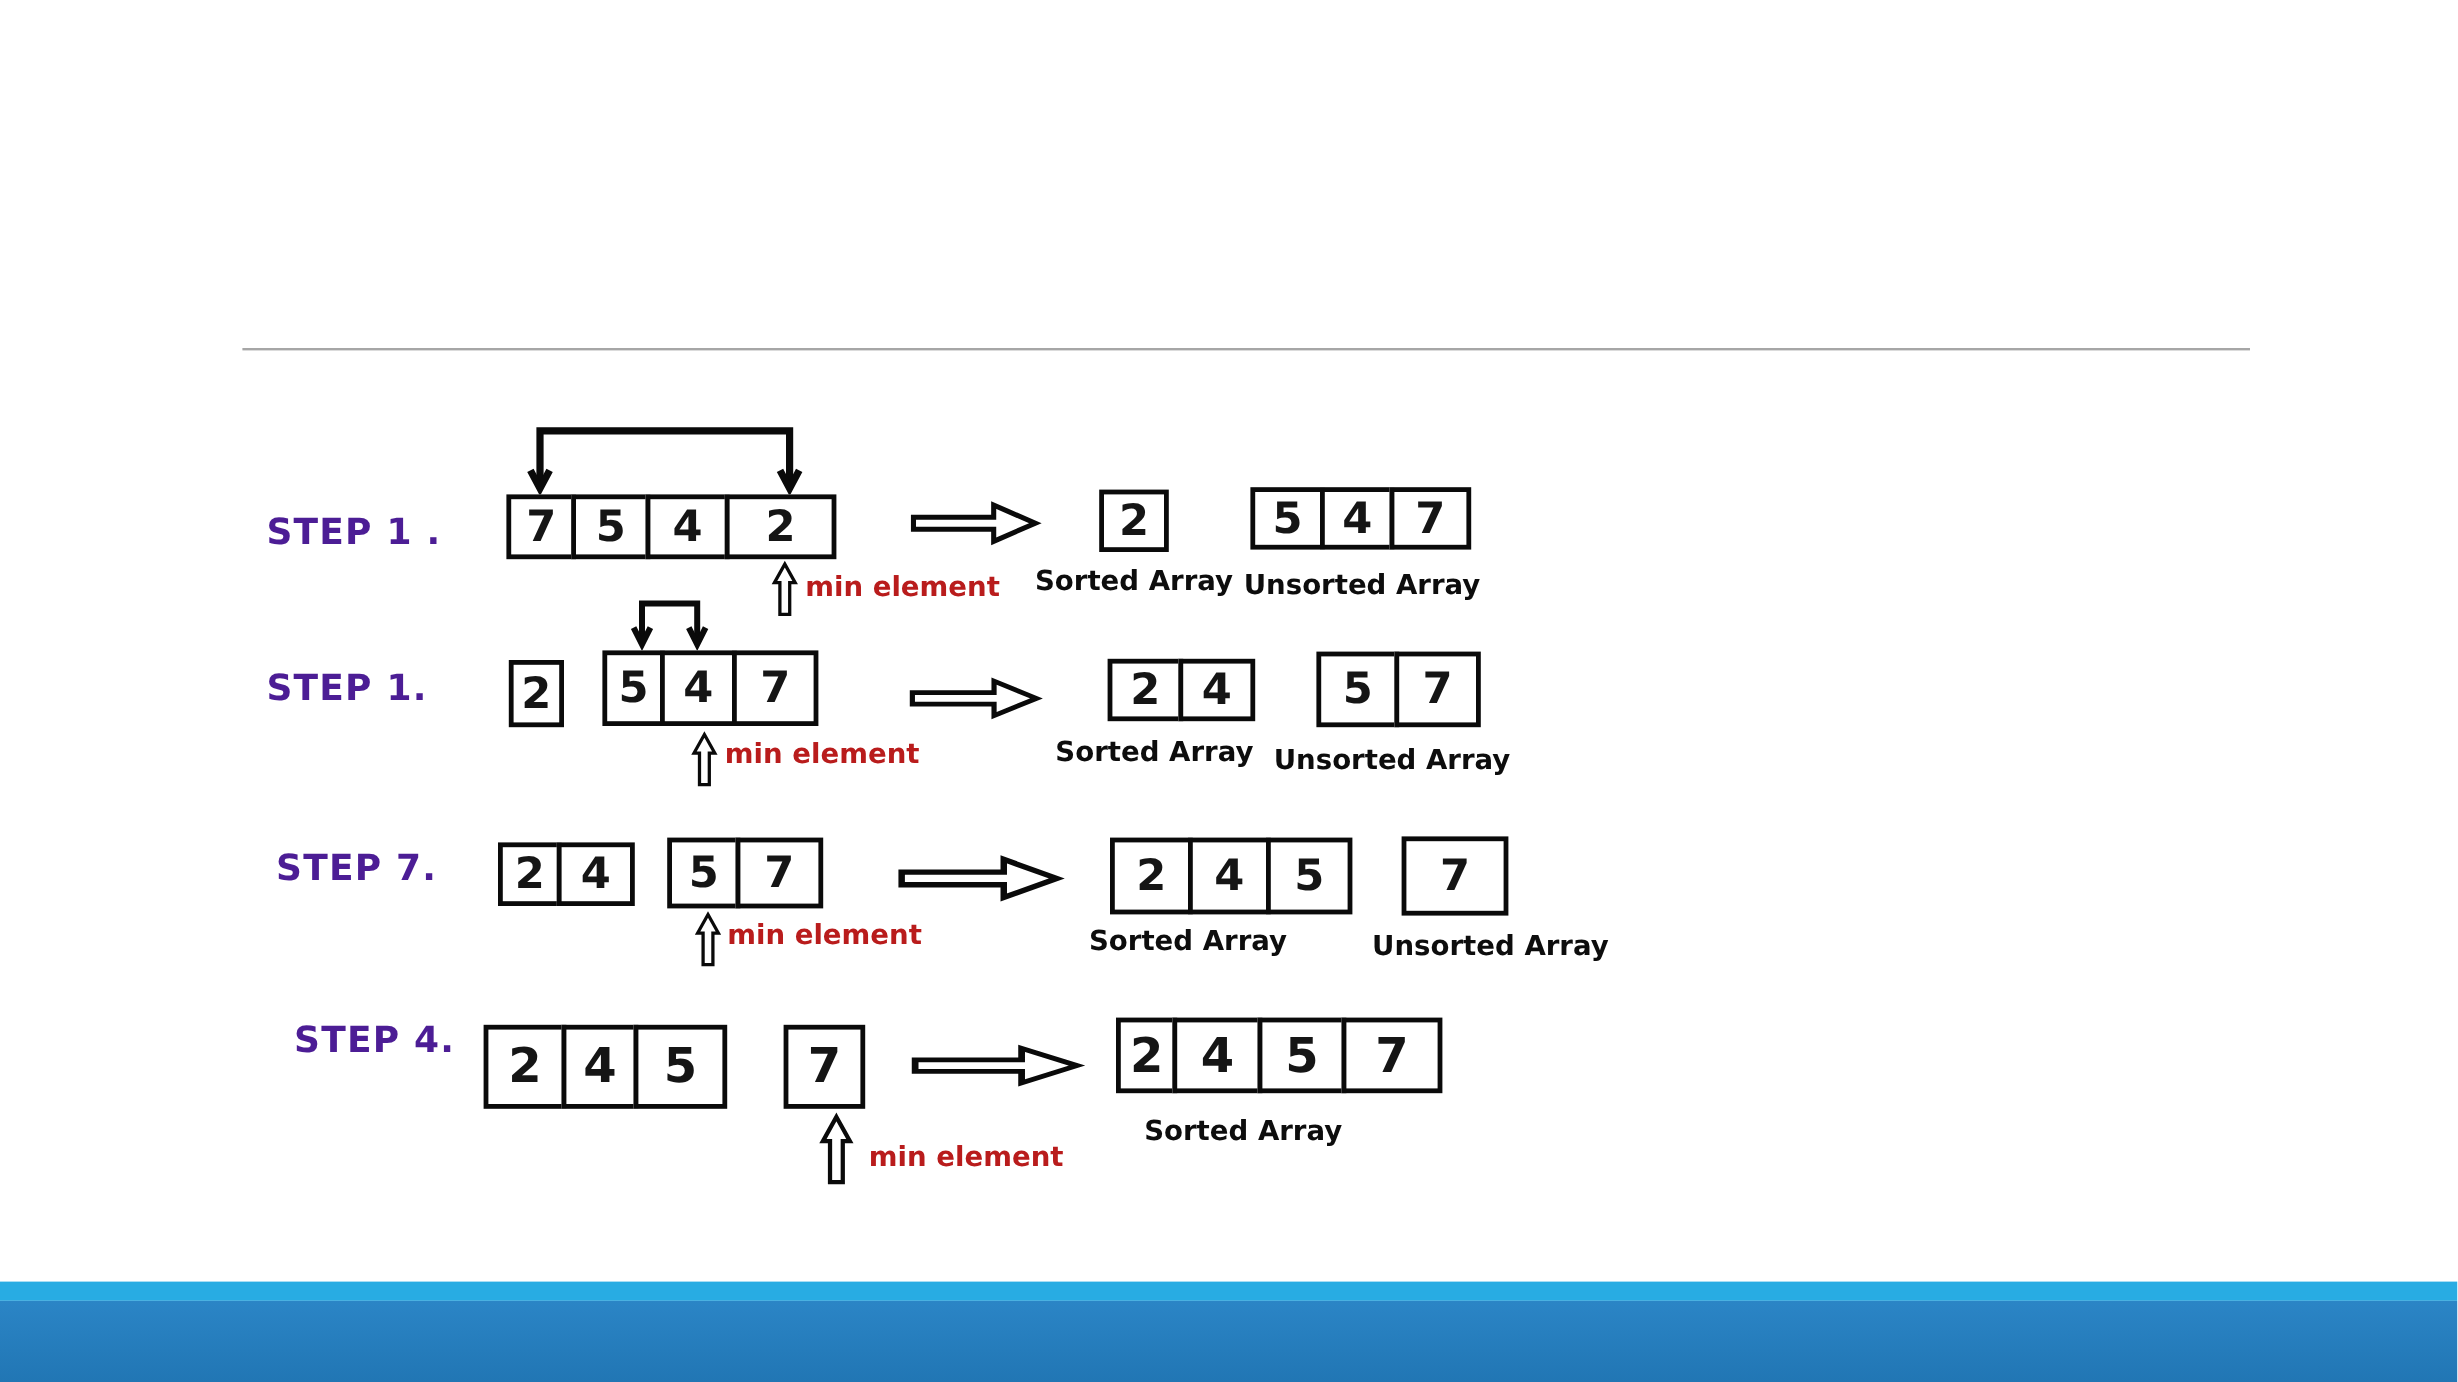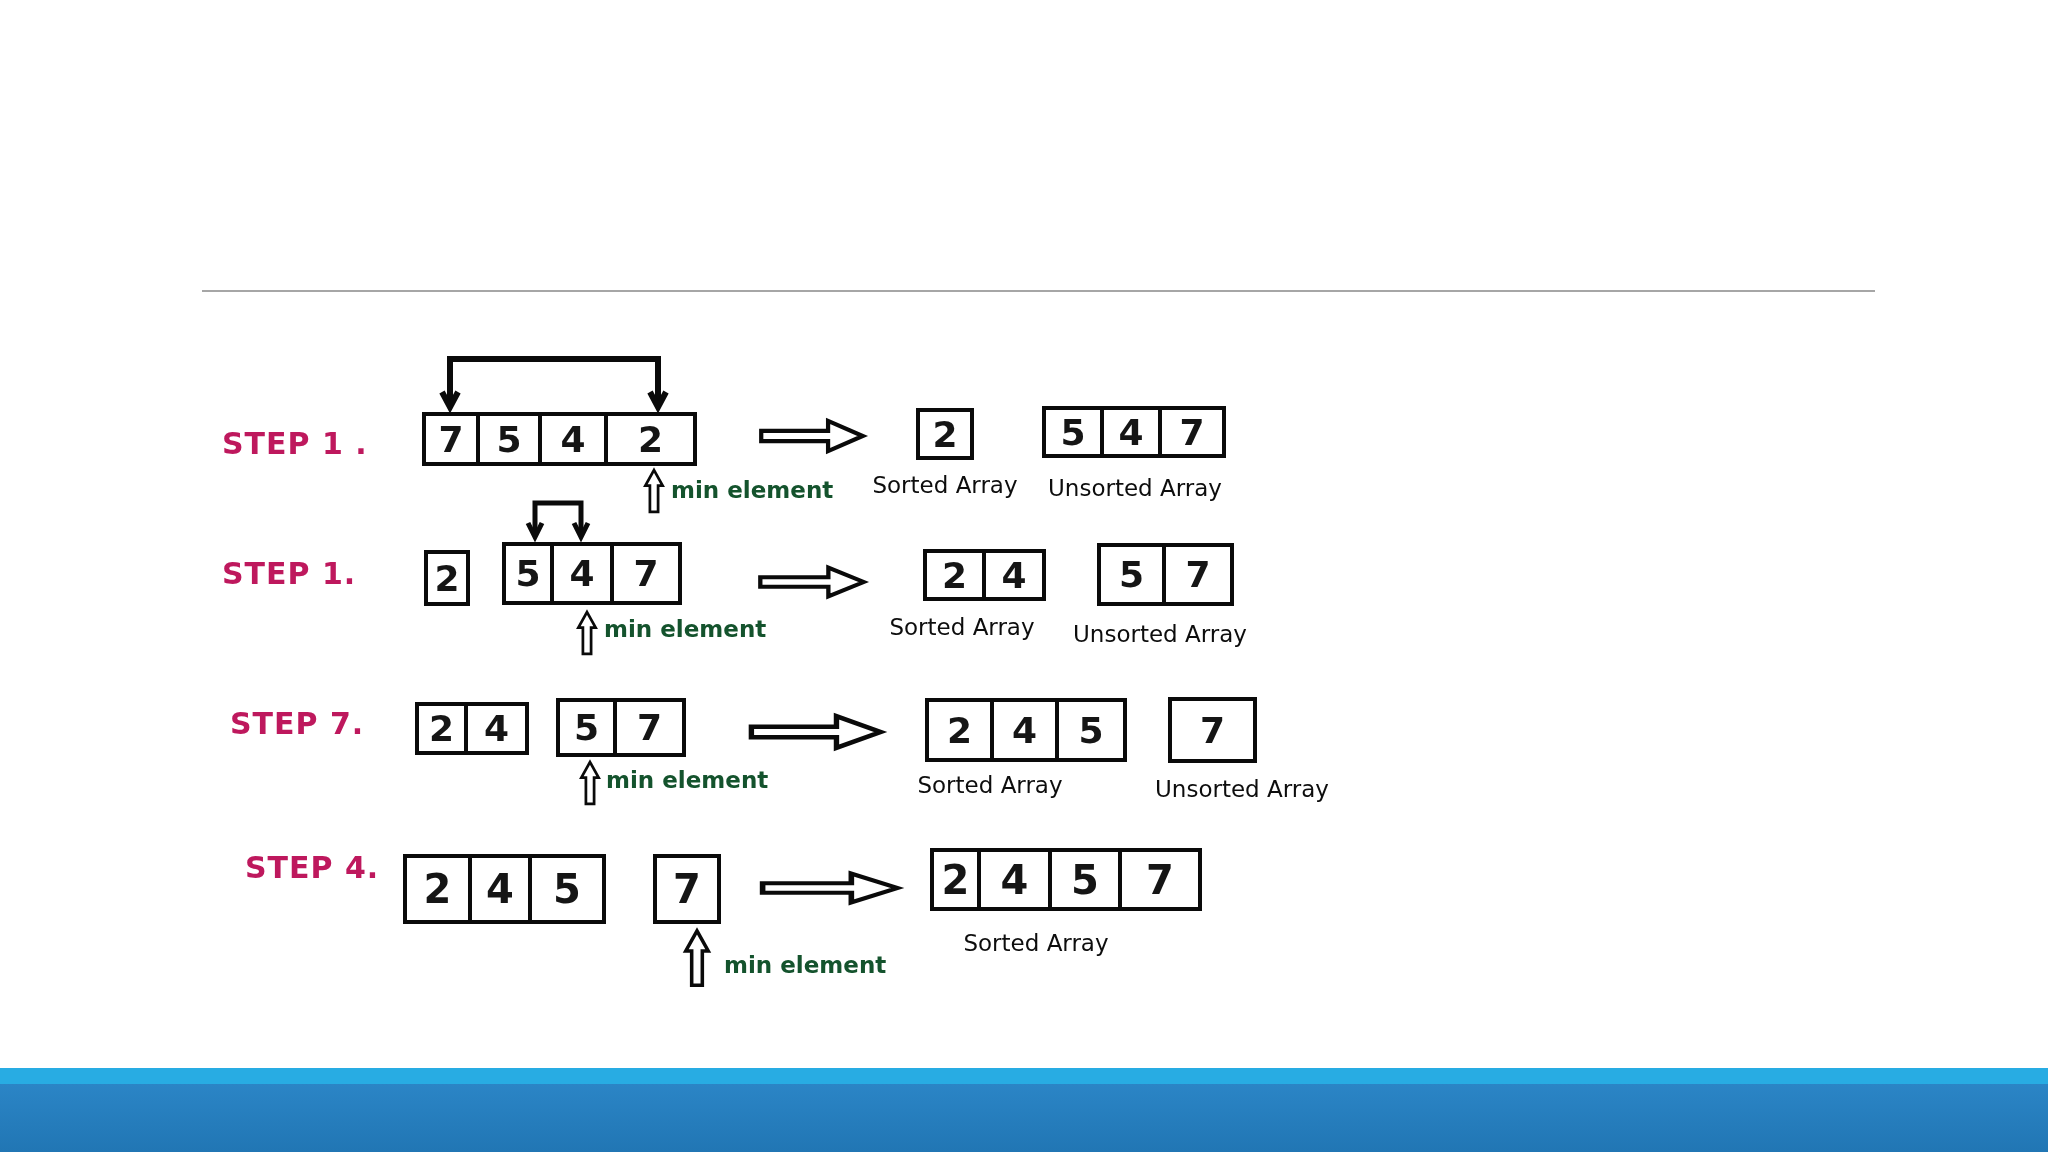--- a/index.html
+++ b/index.html
@@ -2,32 +2,32 @@
 <html><head>
 <meta charset="utf-8">
 <style>
   html,body{margin:0;padding:0;background:#ffffff;}
   .slide{position:relative;width:2048px;height:1152px;background:#ffffff;overflow:hidden;
          font-family:"DejaVu Sans",sans-serif;}
   .page-title{position:absolute;left:202px;top:206px;font-family:"Liberation Sans",sans-serif;
               font-weight:bold;font-size:63px;letter-spacing:-1px;color:#1778C9;white-space:nowrap;}
   .title-rule{position:absolute;left:202px;top:290px;width:1673px;height:2px;background:#A6A6A6;}
 
-  .step-label{position:absolute;font-weight:bold;font-size:30px;color:#be185d;white-space:nowrap;
+  .step-label{position:absolute;font-weight:bold;font-size:30px;color:#4c1d95;white-space:nowrap;
               letter-spacing:1px;}
 
   .cells{position:absolute;display:flex;}
   .cell{box-sizing:content-box;border:4px solid #0a0a0a;background:#fff;display:flex;
         align-items:center;justify-content:center;font-weight:bold;color:#151515;font-size:36px;}
   .cells .cell + .cell{margin-left:-4px;}
   .big .cell{font-size:40px;}
 
-  .caption{position:absolute;transform:translateX(-50%);font-weight:normal;font-size:23px;
+  .caption{position:absolute;transform:translateX(-50%);font-weight:bold;font-size:23px;
            color:#0d0d0d;white-space:nowrap;}
-  .min-label{position:absolute;font-weight:bold;font-size:23px;color:#14532d;white-space:nowrap;}
+  .min-label{position:absolute;font-weight:bold;font-size:23px;color:#b91c1c;white-space:nowrap;}
   svg{position:absolute;overflow:visible;}
 
   .footer-strip{position:absolute;left:0;top:1068px;width:2048px;height:16px;background:#28ACE3;}
   .footer-bar{position:absolute;left:0;top:1084px;width:2048px;height:68px;
               background:linear-gradient(#2B85C6,#2176B4);}
 </style>
 </head>
 <body>
 
 <div class="slide">

